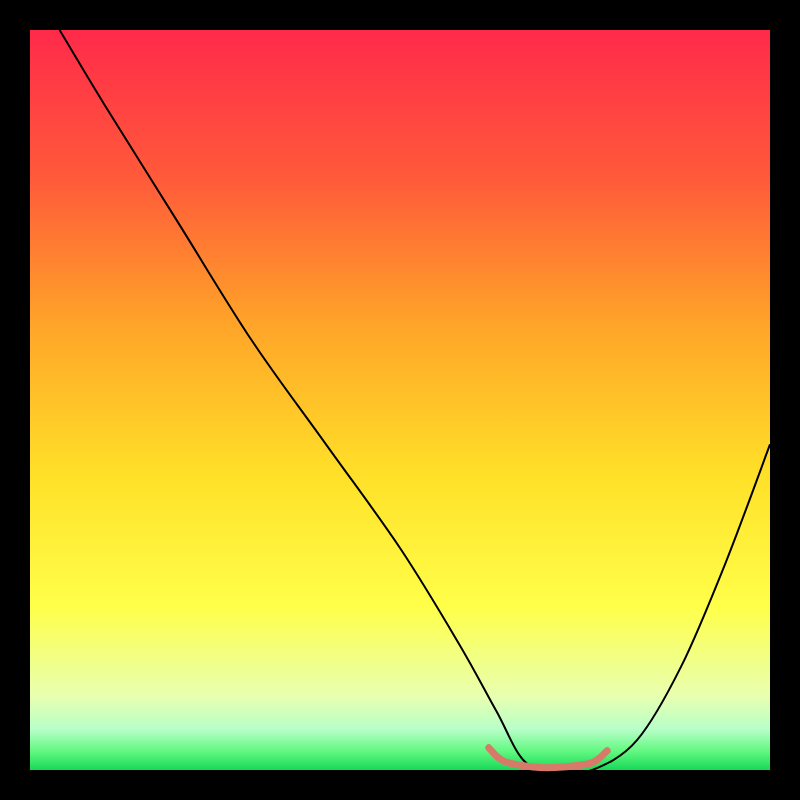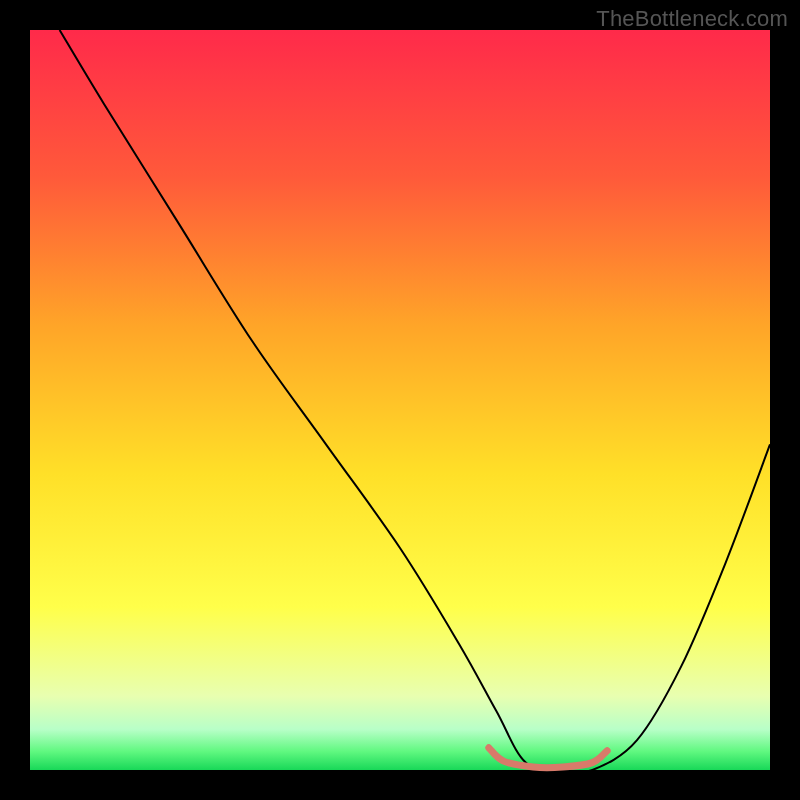--- a/index.html
+++ b/index.html
@@ -27,21 +27,20 @@
     letter-spacing: 0.2px;
   }
   svg {
     display: block;
   }
 </style>
 </head>
 <body>
 
 <div class="container">
-  <div class="watermark">TheBottleneck.com</div>
   <svg id="chart-svg" width="800" height="800">
     <defs>
       <linearGradient id="bg-grad" x1="0" y1="0" x2="0" y2="1">
           <stop offset="0%" stop-color="#ff2a4a"></stop>
           <stop offset="20%" stop-color="#ff5a3a"></stop>
           <stop offset="40%" stop-color="#ffa528"></stop>
           <stop offset="60%" stop-color="#ffe028"></stop>
           <stop offset="78%" stop-color="#ffff4a"></stop>
           <stop offset="90%" stop-color="#e8ffb0"></stop>
           <stop offset="94.5%" stop-color="#b8ffc8"></stop>

